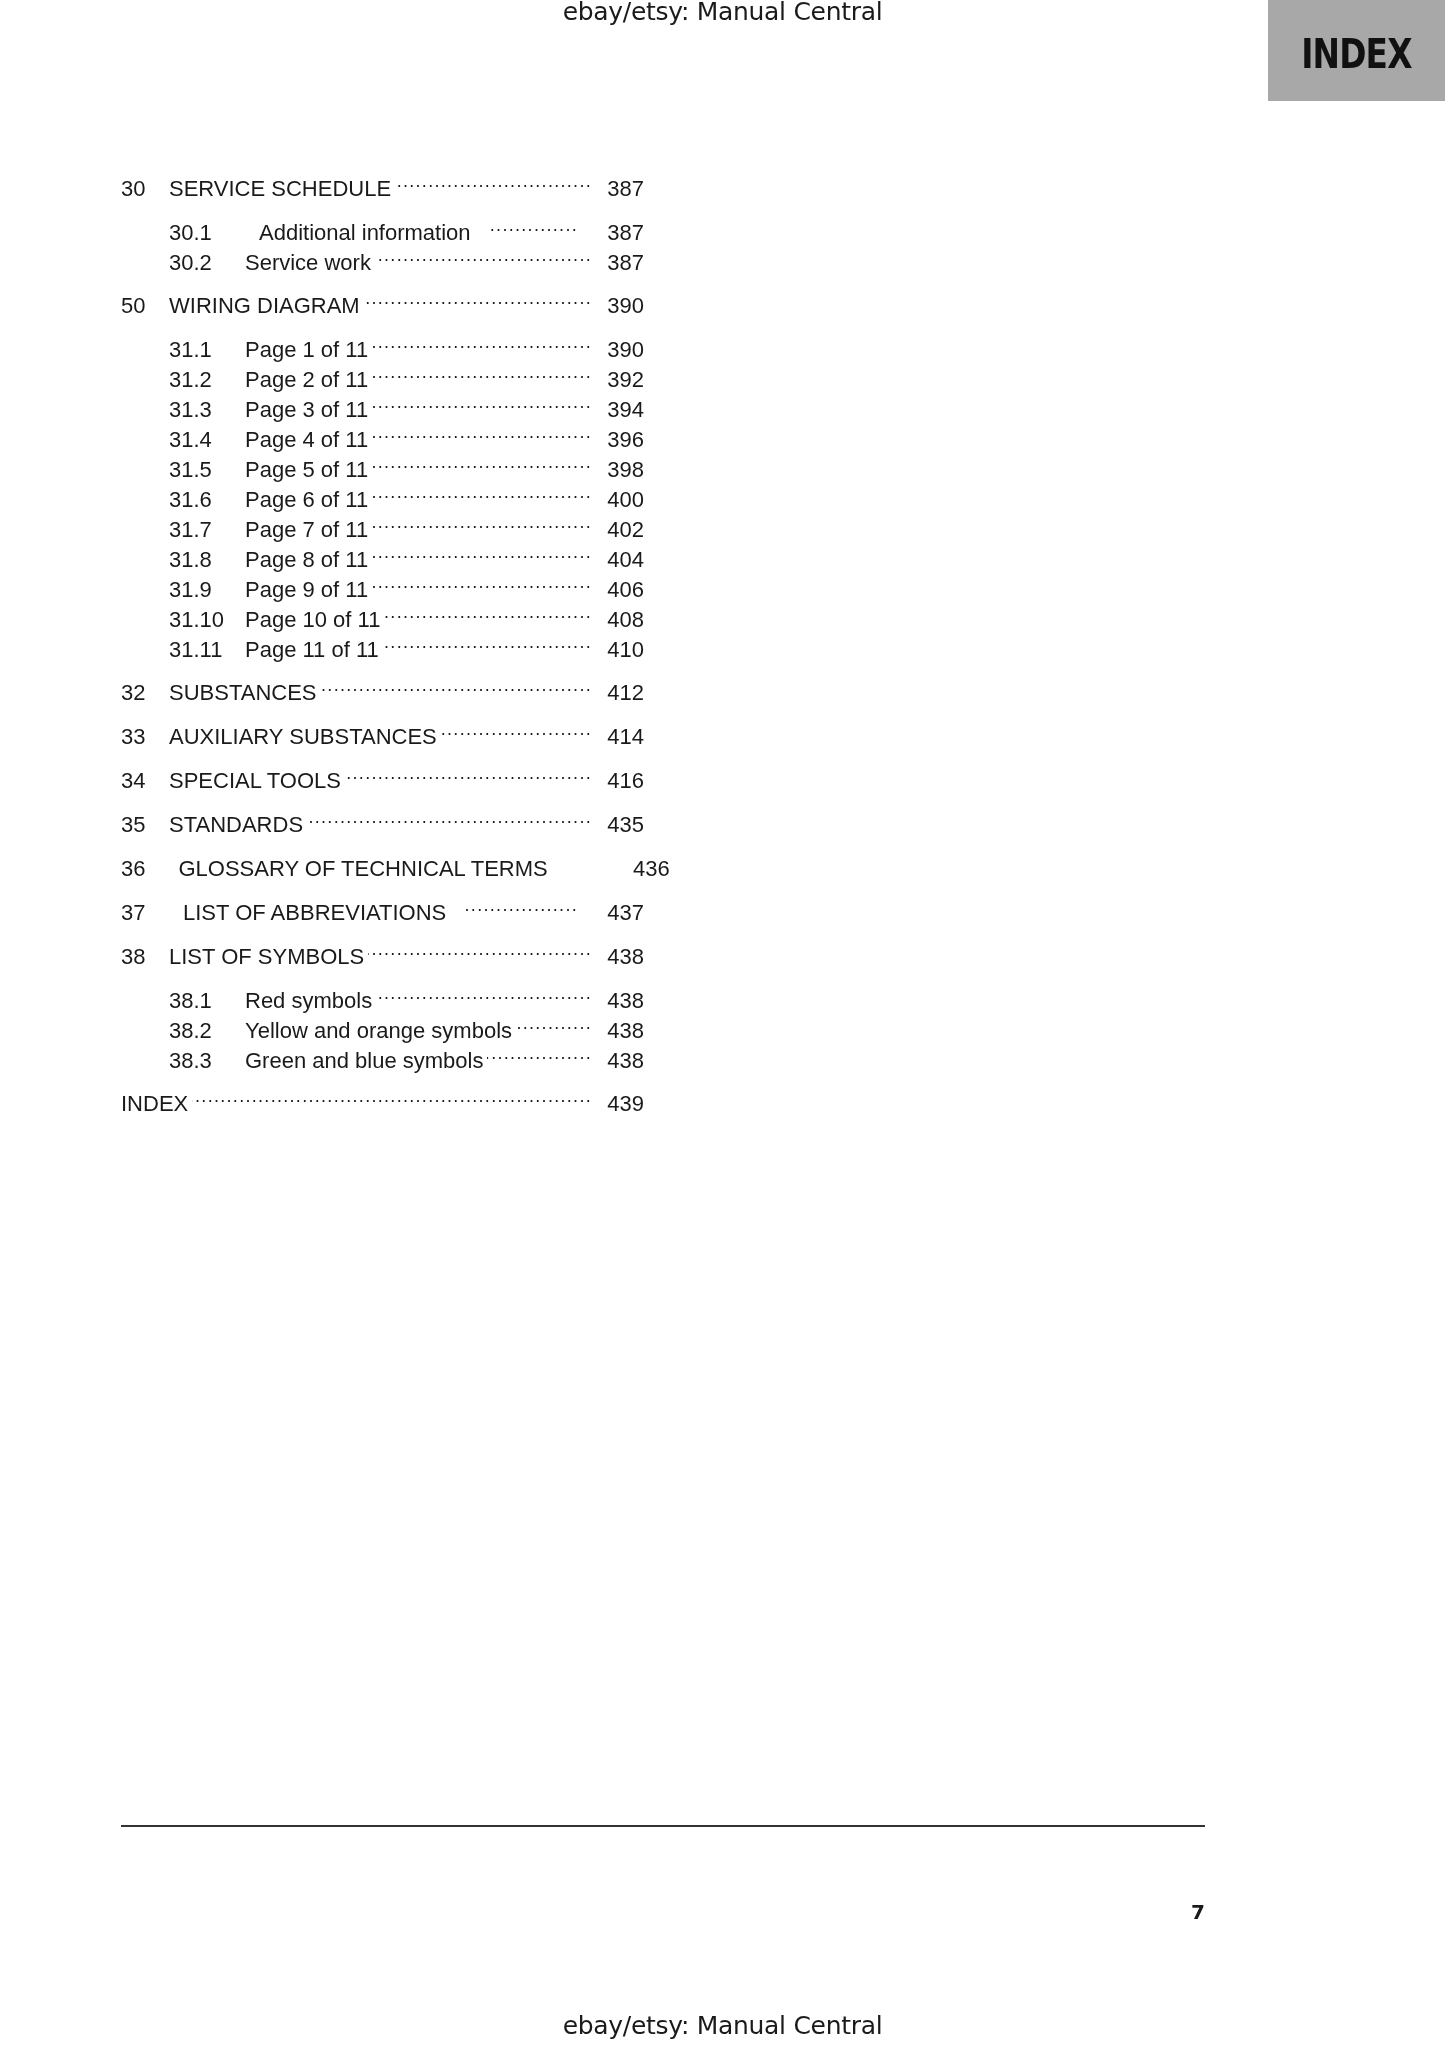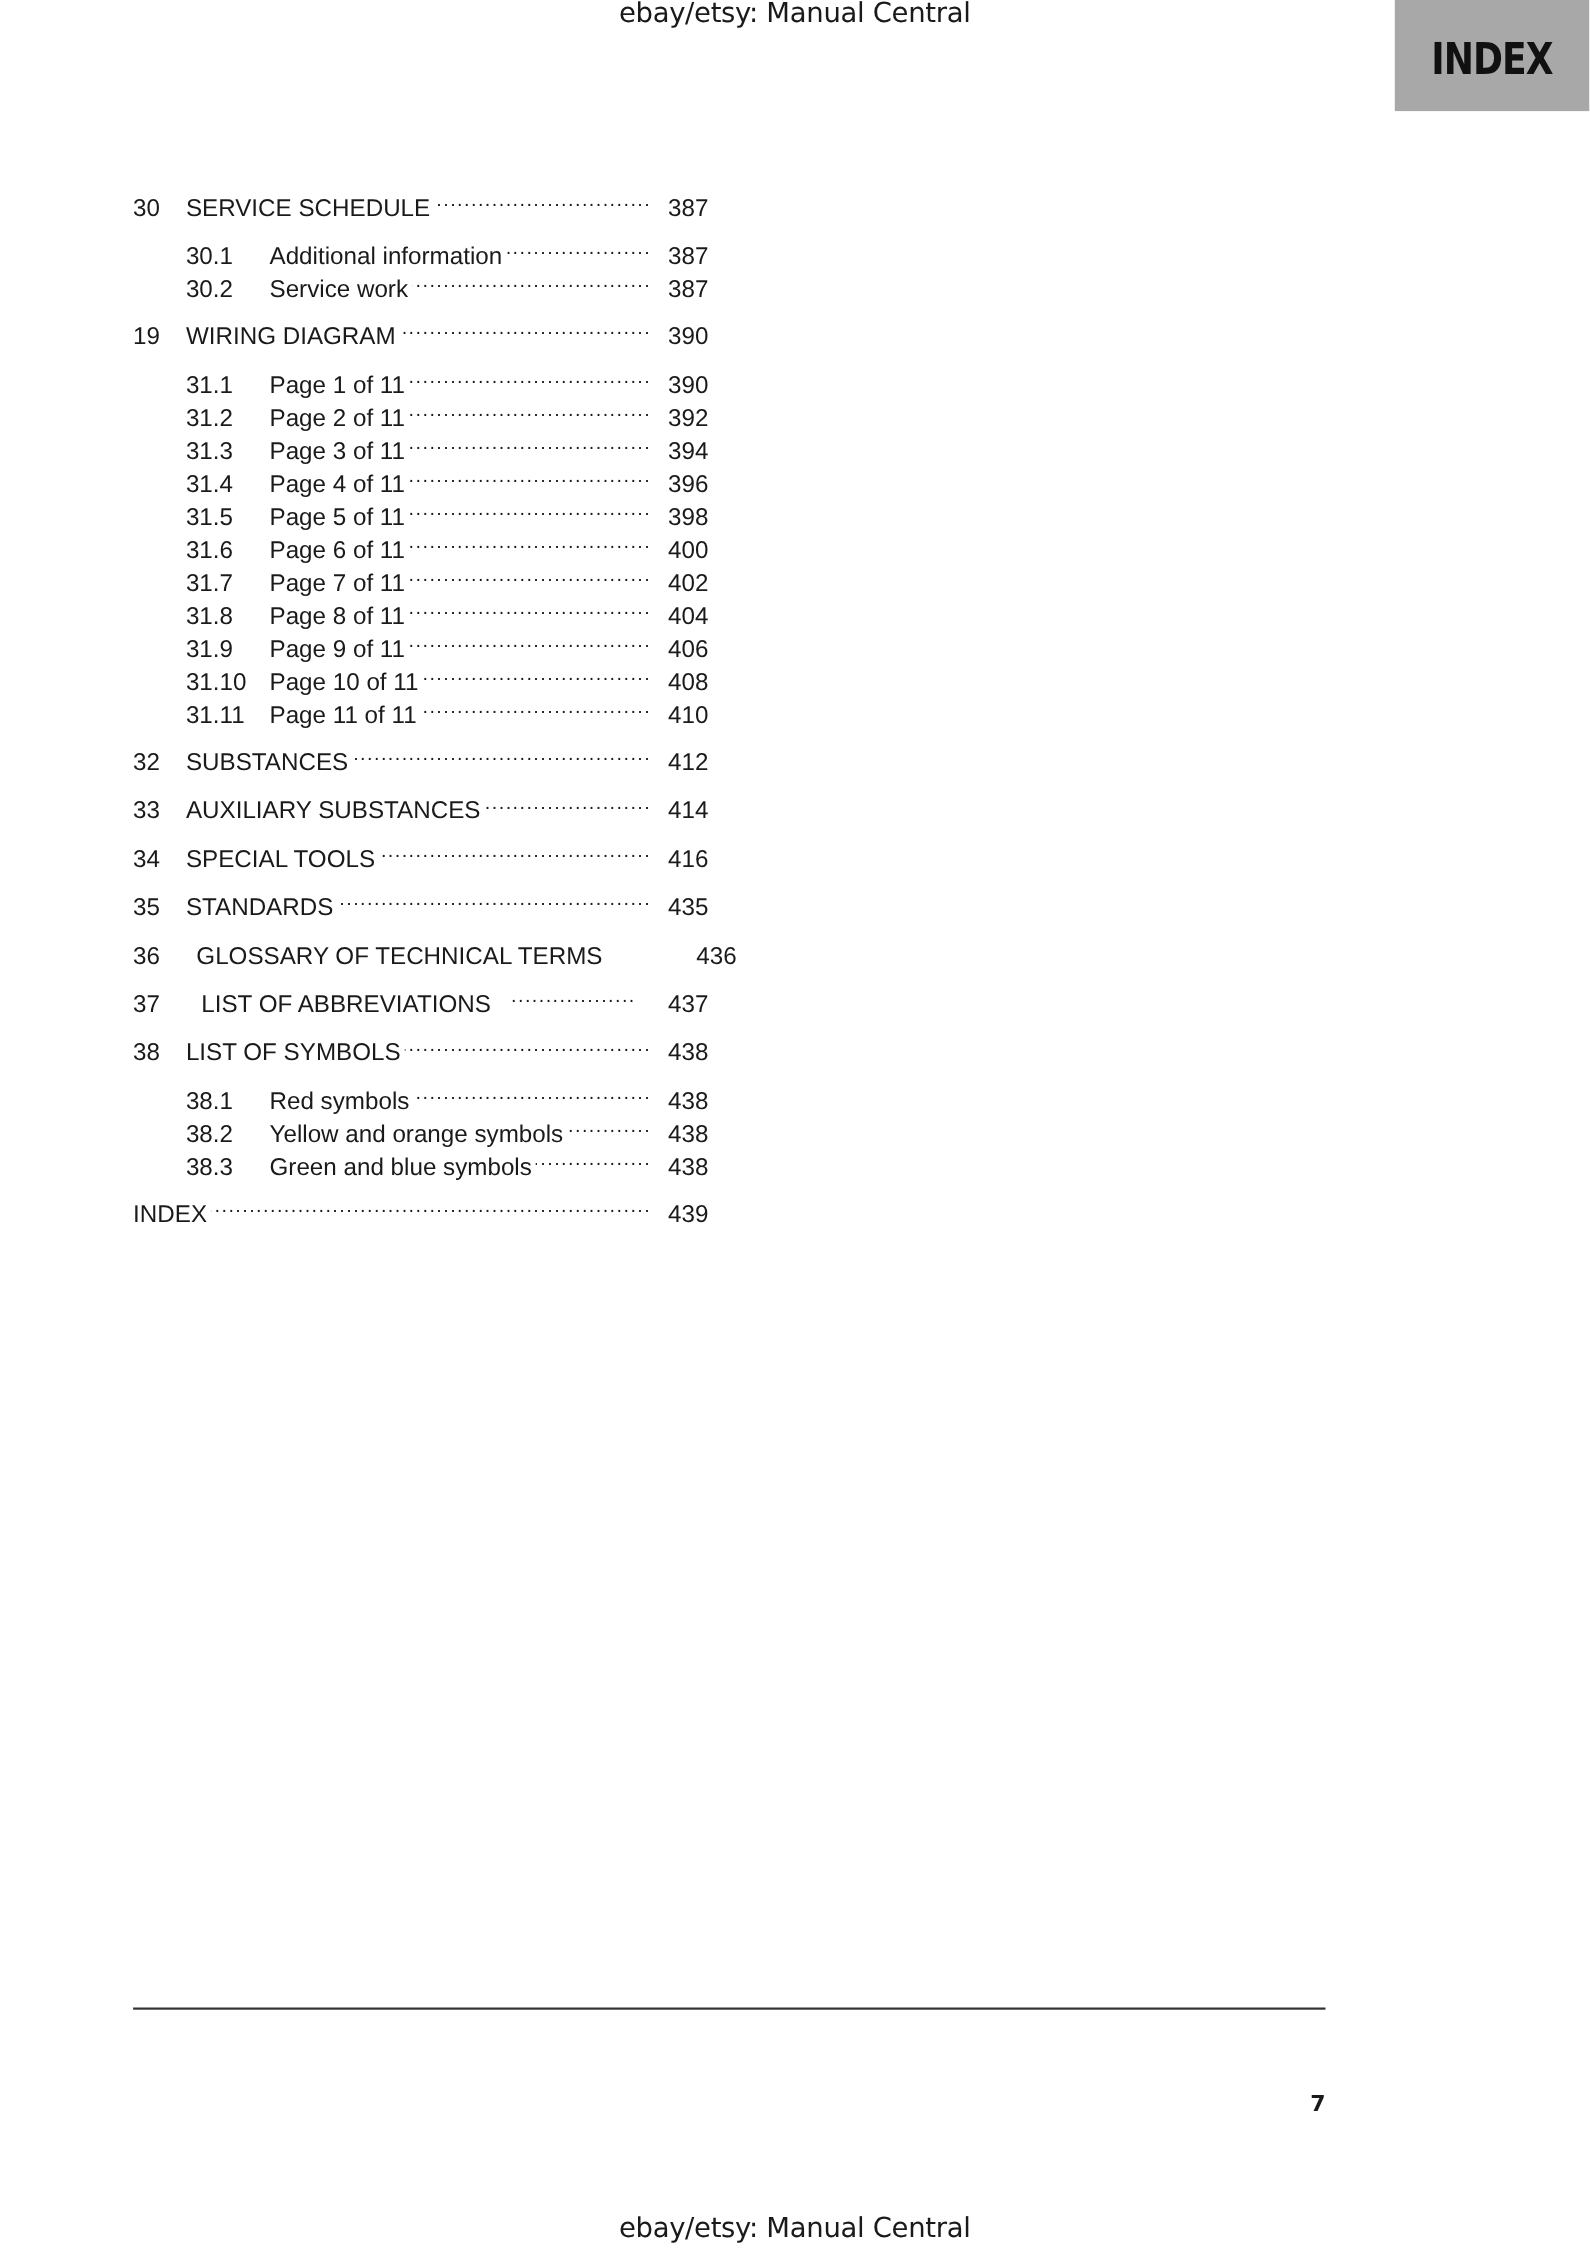--- a/index.html
+++ b/index.html
@@ -63,34 +63,34 @@
   <span>INDEX</span>
 </div>
 
 <div class="toc" id="toc">
     <div class="row chap" style="top: 166px;">
       <span class="num">30</span>
       <span class="title">SERVICE SCHEDULE</span>
       <span class="dots"></span>
       <span class="page">387</span>
     </div>
-    <div class="row sec" style="top: 210px;">
+    <div class="row sec" style="top: 210px; gap: 14px;">
       <span class="num">30.1</span>
       <span class="title">Additional information</span>
       <span class="dots"></span>
       <span class="page">387</span>
     </div>
     <div class="row sec" style="top: 240px;">
       <span class="num">30.2</span>
       <span class="title">Service work</span>
       <span class="dots"></span>
       <span class="page">387</span>
     </div>
     <div class="row chap" style="top: 283px;">
-      <span class="num">19</span>
+      <span class="num">50</span>
       <span class="title">WIRING DIAGRAM</span>
       <span class="dots"></span>
       <span class="page">390</span>
     </div>
     <div class="row sec" style="top: 327px; justify-content: center;">
       <span class="num">31.1</span>
       <span class="title">Page 1 of 11</span>
       <span class="dots"></span>
       <span class="page">390</span>
     </div>

